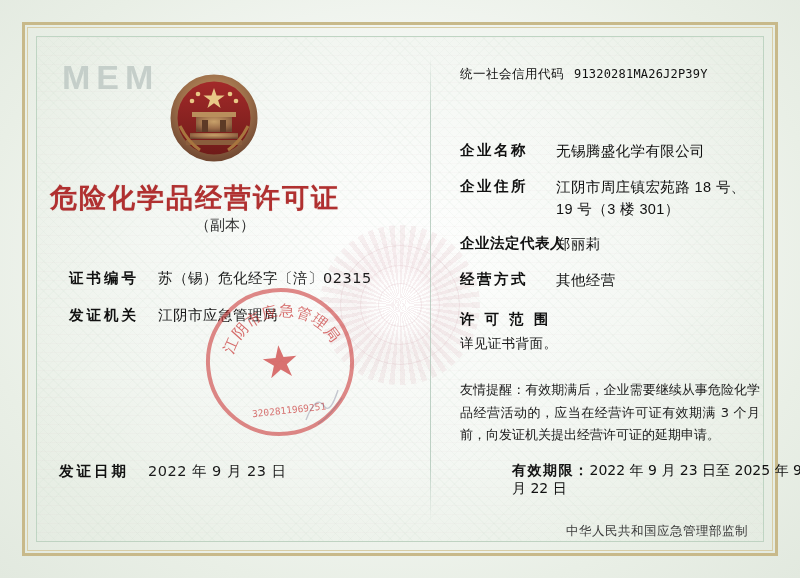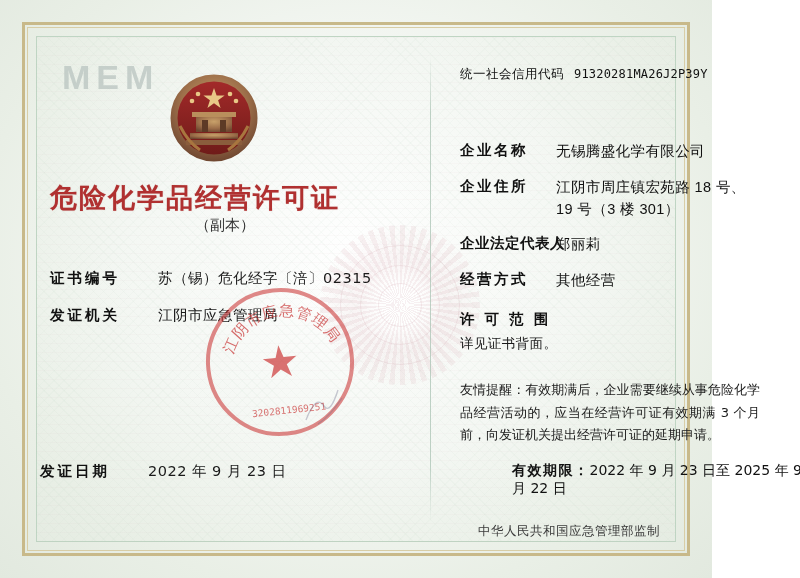--- a/index.html
+++ b/index.html
@@ -9,21 +9,21 @@
   }
   body {
     width: 800px;
     height: 578px;
     font-family: "Liberation Sans", sans-serif;
     overflow: hidden;
   }
 
   .certificate {
     position: relative;
-    width: 712px;
+    width: 800px;
     height: 578px;
     box-sizing: border-box;
     background:
       radial-gradient(ellipse at 50% 45%, #ffffff 0%, #f4f7f3 45%, #e9efe6 75%, #e2e9df 100%);
   }
 
   
   .frame-outer {
     position: absolute;
     left: 22px;
@@ -139,20 +139,21 @@
     font-size: 14.5px;
     color: #1a1a1a;
     font-family: "DejaVu Sans", sans-serif;
   }
   .field-label {
     width: 108px;
     flex: none;
     letter-spacing: 3px;
     font-weight: bold;
     color: #111111;
+    text-align: center;
   }
   .field-value {
     flex: 1;
     letter-spacing: 0.5px;
     color: #1a1a1a;
   }
 
   .left-bottom {
     position: absolute;
     left: 40px;

